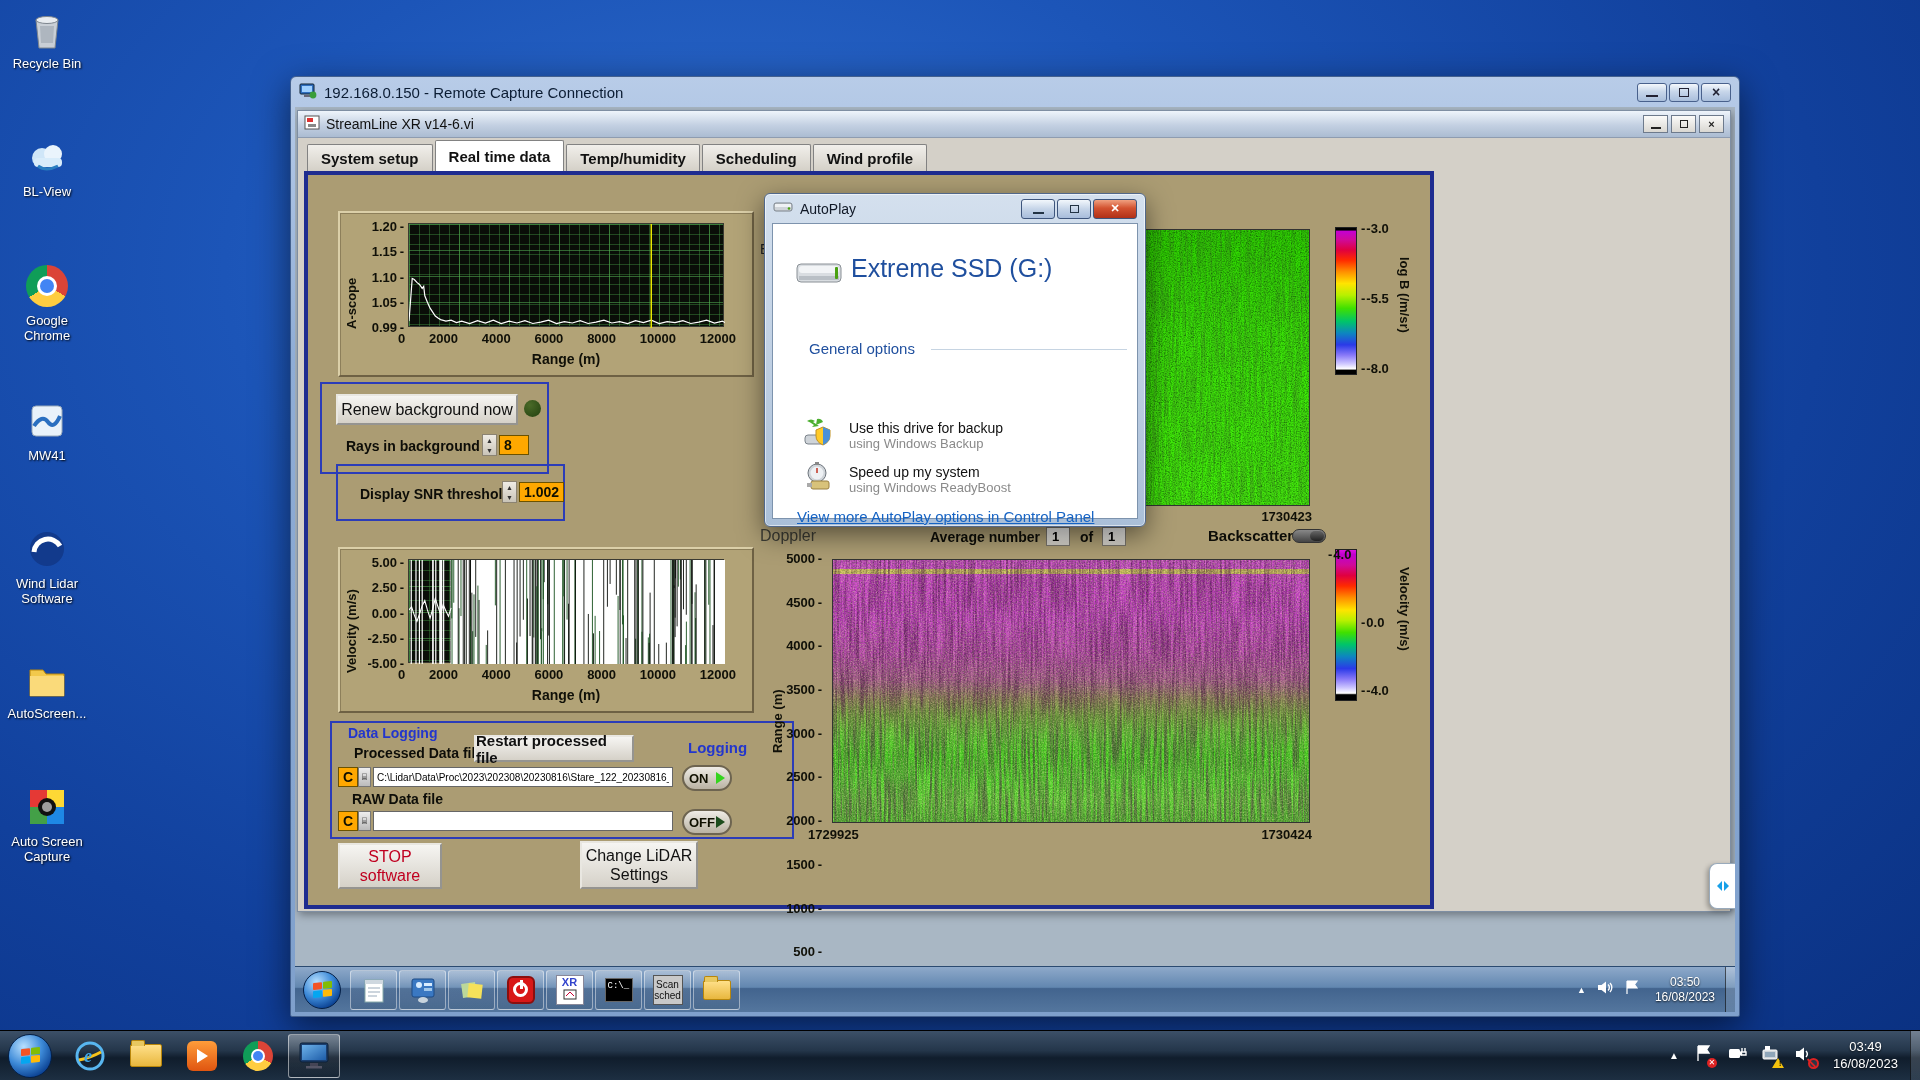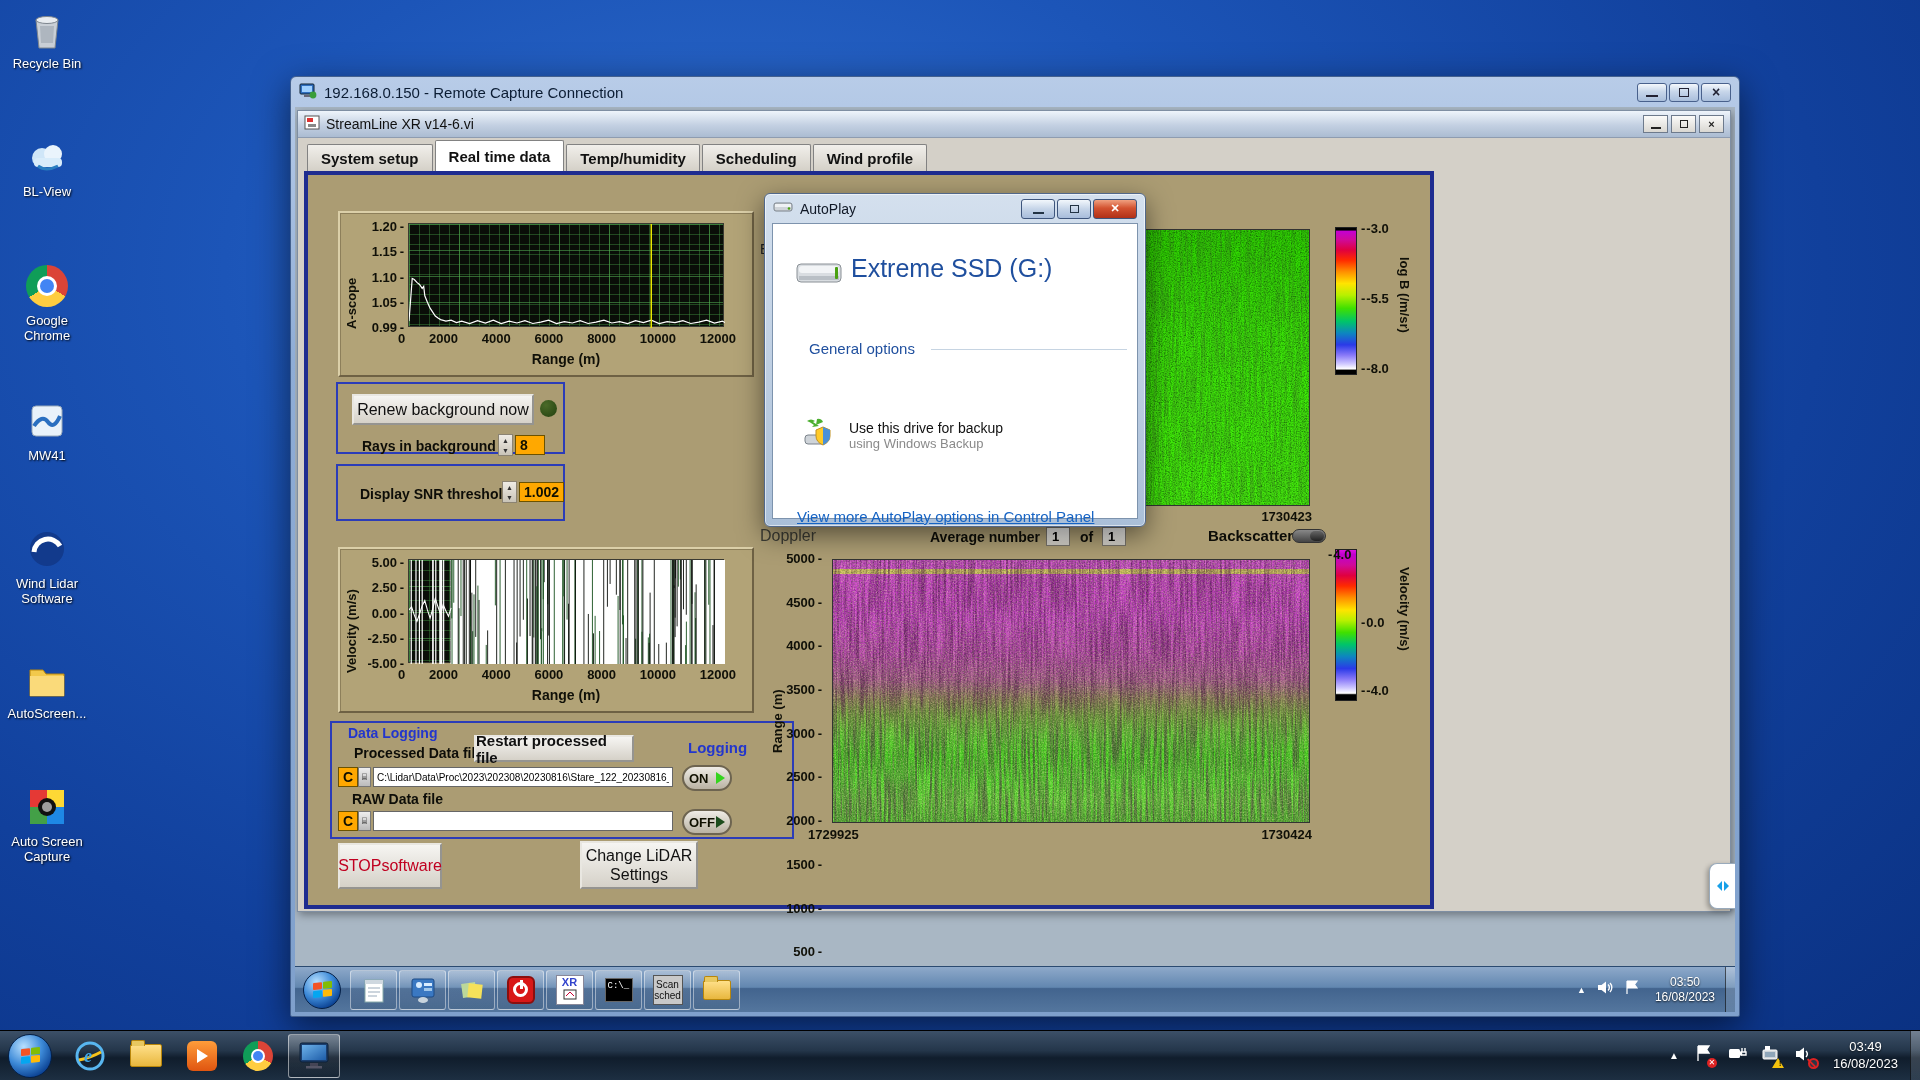--- a/index.html
+++ b/index.html
@@ -241,21 +241,21 @@
                 <span class="tick">2000</span>
                 <span class="tick">4000</span>
                 <span class="tick">6000</span>
                 <span class="tick">8000</span>
                 <span class="tick">10000</span>
                 <span class="tick">12000</span>
             </div>
             <div class="axlabel abs" style="left:68px;top:138px;width:316px">Range (m)</div>
           </div>
 
-          <div class="bluebox" style="left:28px;top:207px;width:229px;height:72px">
+          <div class="bluebox" style="left:12px;top:207px;width:229px;height:92px">
             <div class="btn3d abs" style="left:14px;top:10px;width:182px;height:31px;font-size:16px">
                 <span>Renew background now</span>
               </div>
             <div class="led abs" style="left:202px;top:16px;width:17px;height:17px;background:radial-gradient(circle at 35% 30%, #4a6a28, #22400f)"></div>
             <span class="blabel abs" style="left:24px;top:54px">Rays in background</span>
             <span class="spin abs" style="left:160px;top:50px">
                 <span>▲</span>
                 <span>▼</span>
               </span>
             <span class="orangeval abs" style="left:177px;top:51px;min-width:30px">8</span>
@@ -458,21 +458,21 @@
             <span class="blabel abs" style="left:20px;top:68px">RAW Data file</span>
             <span class="orangeval abs" style="left:6px;top:88px;min-width:16px;text-align:center">C</span>
             <span class="abs" style="left:26px;top:88px;width:13px;height:20px;background:linear-gradient(#eee,#bbb);border:1px solid #777;font-size:9px;text-align:center;line-height:18px">⌸</span>
             <input class="abs" style="left: 41px; top: 88px; width: 300px; height: 20px; border: 1px solid rgb(102, 102, 102); font-size: 10px; padding: 0px 3px; font-family: &quot;Liberation Sans&quot;, sans-serif;" value="">
             <div class="toggle abs" style="left:350px;top:86px">
                 <span>OFF</span>
                 <span class="tri" style="border-left:9px solid #1d4d1d"></span>
               </div>
           </div>
 
-          <div class="btn3d abs" style="left:30px;top:668px;width:104px;height:46px;flex-direction:row;font-size:16px;color:#c00020;line-height:1.2">
+          <div class="btn3d abs" style="left:30px;top:668px;width:104px;height:46px;flex-direction:column;font-size:16px;color:#c00020;line-height:1.2">
             <span>STOP</span>
               <span>software</span>
           </div>
           <div class="btn3d abs" style="left:272px;top:666px;width:118px;height:48px;flex-direction:column;font-size:16px;line-height:1.2">
             <span>Change LiDAR</span>
               <span>Settings</span>
           </div>
 
           <span class="abs" style="left:452px;top:66px;font-size:14px;color:#222">E</span>
 
@@ -654,20 +654,34 @@
               <circle cx="19" cy="22" r="1.2" fill="#49a010"></circle>
               <path d="M20 10 l7 3 v6 q0 6 -7 9 q-7 -3 -7 -9 v-6z" fill="#ffca28" stroke="#c09020"></path>
               <path d="M20 10 l7 3 v6 q0 6 -7 9z" fill="#4a90d8"></path>
             </svg></span>
         <span>
             <div class="ap-opt-title">Use this drive for backup</div>
             <div class="ap-opt-sub">using Windows Backup</div>
           </span>
       </div>
 
+      <div class="abs" style="left:22px;top:234px;width:326px;height:42px;display:flex;align-items:center;padding:0 8px">
+        <span style="margin-right:14px"><svg width="32" height="32" viewBox="0 0 32 32">
+              <circle cx="14" cy="12" r="9" fill="#cfd4d9" stroke="#6d747c"></circle>
+              <circle cx="14" cy="12" r="6.5" fill="#eef1f4"></circle>
+              <path d="M14 12 L14 7" stroke="#c03020" stroke-width="1.5"></path>
+              <rect x="12" y="1" width="4" height="3" fill="#888"></rect>
+              <rect x="8" y="20" width="18" height="8" rx="2" fill="#d8c27a" stroke="#9a8040"></rect>
+              <rect x="4" y="22" width="5" height="4" fill="#aaa"></rect>
+            </svg></span>
+        <span>
+            <div class="ap-opt-title">Speed up my system</div>
+            <div class="ap-opt-sub">using Windows ReadyBoost</div>
+          </span>
+      </div>
 
       <a id="ap-link" class="abs" style="left:24px;top:284px" href="#">View more AutoPlay options in Control Panel</a>
     </div>
   </div>
 
   <div id="h-taskbar">
     <div class="orb" style="width:44px;height:44px;margin:0 10px 0 8px">
       <span class="winflag">
           <i style="background:#f35325"></i>
           <i style="background:#81bc06"></i>

